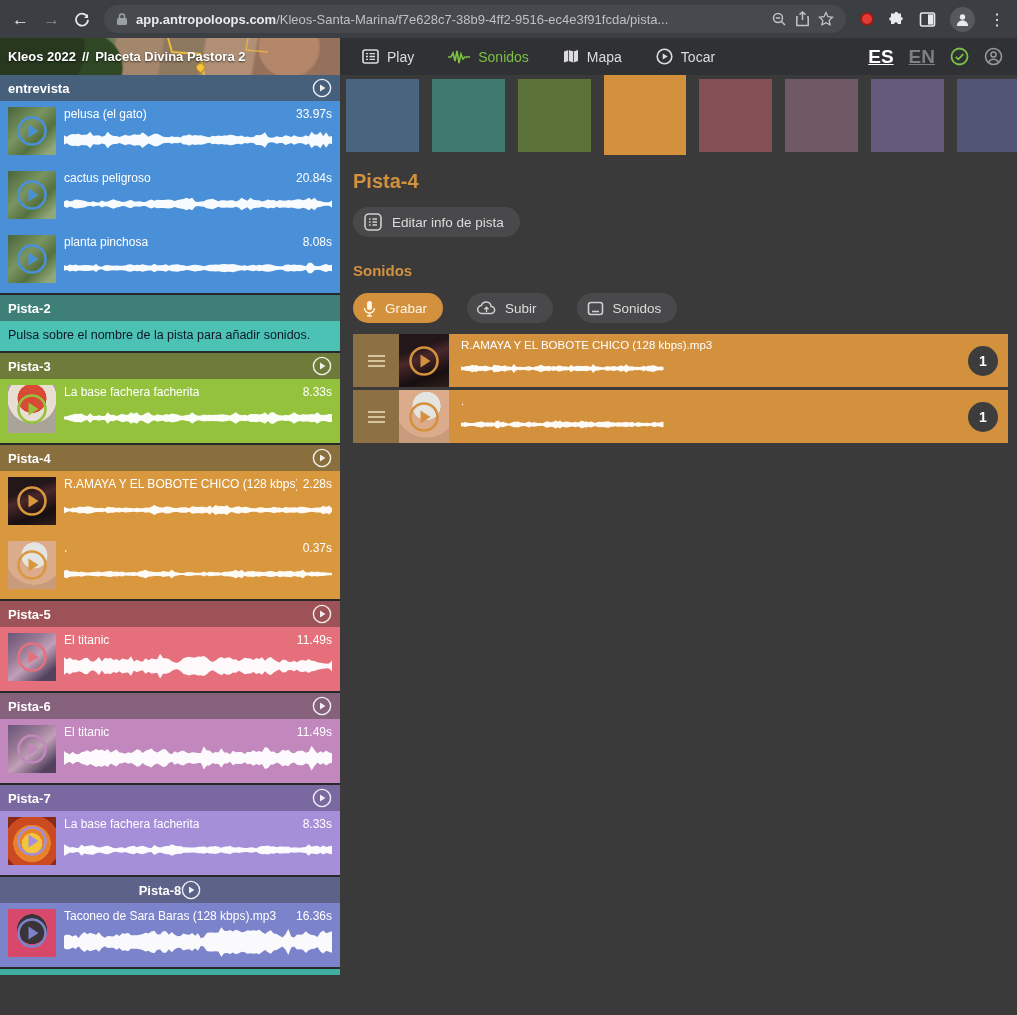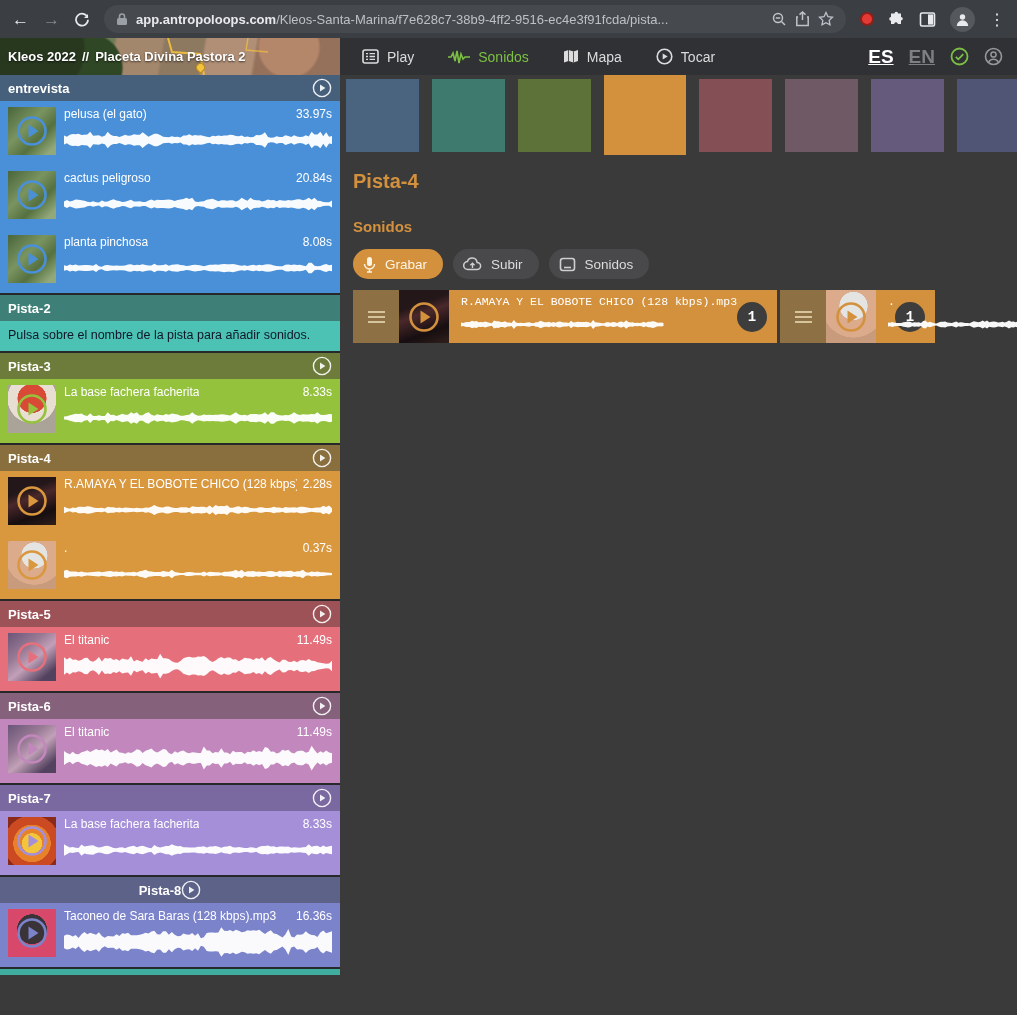--- a/index.html
+++ b/index.html
@@ -83,24 +83,24 @@
 
   
   main.panel { flex:1; min-width:0; background:#3a3a3a; }
   .swatches { height:80px; display:flex; align-items:center; gap:13px; padding-left:6px; }
   .swatch { width:73px; height:73px; flex:none; }
   .swatch.selected { width:82px; height:80px; }
   .panel-title { margin:15px 0 0 13px; font-size:20px; font-weight:700; color:#d3913e; }
   .pill-btn { display:inline-flex; align-items:center; gap:9px; height:30px; border:none; border-radius:16px; background:#49494b; color:#dcdcdc; font-size:13.5px; padding:0 16px 0 10px; font-family:inherit; }
   .edit-btn { margin:14px 0 0 13px; }
   .section-h { margin:25px 0 0 13px; font-size:15px; font-weight:700; color:#d3913e; }
-  .actions { display:flex; gap:10px; margin:14px 0 0 13px; }
+  .actions { display:flex; gap:24px; margin:14px 0 0 13px; }
   .pill-btn.primary { background:#d3913e; color:#fdf4e4; }
   .pill-btn svg { display:block; }
-  .rows { margin:11px 9px 0 13px; display:flex; flex-direction:row; gap:3px;font-family:Liberation Mono, monospace; }
+  .rows { margin:11px 9px 0 13px; display:flex; flex-direction:column; gap:3px; }
   .srow { height:53px; display:flex; background:#d3913e; }
   .srow .handle { width:46px; flex:none; background:#8d7145; display:flex; flex-direction:column; gap:3px; align-items:center; justify-content:center; }
   .handle i { display:block; width:17px; height:2px; background:#d6c49c; }
   .srow .thumb { width:50px; height:53px; }
   .r-main { flex:1; min-width:0; position:relative; padding:5px 0 0 12px; }
   .r-title { color:#fff; font-size:11.5px; white-space:nowrap; overflow:hidden; }
   .r-wave { position:absolute; left:12px; right:62px; bottom:5px; height:27px; }
   .badge { align-self:center; margin-right:10px; flex:none; width:30px; height:30px; border-radius:50%; background:#3d3d3d; color:#fff; font-size:14px; font-weight:700; display:flex; align-items:center; justify-content:center; }
 </style>
 </head>
@@ -513,20 +513,27 @@
           <div class="swatch" style="background: rgb(74, 100, 128);"></div>
           <div class="swatch" style="background: rgb(62, 122, 110);"></div>
           <div class="swatch" style="background: rgb(92, 114, 57);"></div>
           <div class="swatch selected" style="background: rgb(211, 145, 62);"></div>
           <div class="swatch" style="background: rgb(133, 80, 85);"></div>
           <div class="swatch" style="background: rgb(111, 89, 100);"></div>
           <div class="swatch" style="background: rgb(102, 90, 124);"></div>
           <div class="swatch" style="background: rgb(81, 85, 117);"></div>
         </div>
       <h1 class="panel-title">Pista-4</h1>
+      <div><button class="pill-btn edit-btn">
+        <svg width="20" height="20" viewBox="0 0 20 20">
+              <rect x="2" y="2" width="16" height="16" rx="4" fill="none" stroke="#cfcfcf" stroke-width="1.6"></rect>
+              <path d="M6 7h1.6M6 10h1.6M6 13h1.6M9.5 7H14M9.5 10H14M9.5 13H14" stroke="#cfcfcf" stroke-width="1.3"></path>
+            </svg>
+        <span>Editar info de pista</span>
+      </button></div>
       <h2 class="section-h">Sonidos</h2>
       <div class="actions">
         <button class="pill-btn primary">
           <svg width="13" height="17" viewBox="0 0 13 17">
               <rect x="4" y="1" width="5" height="9" rx="2.5" fill="#fdf4e4"></rect>
               <path d="M1.5 8a5 5 0 0 0 10 0M6.5 13v3M4 16h5" fill="none" stroke="#fdf4e4" stroke-width="1.4"></path>
             </svg>
           <span>Grabar</span>
         </button>
         <button class="pill-btn">

